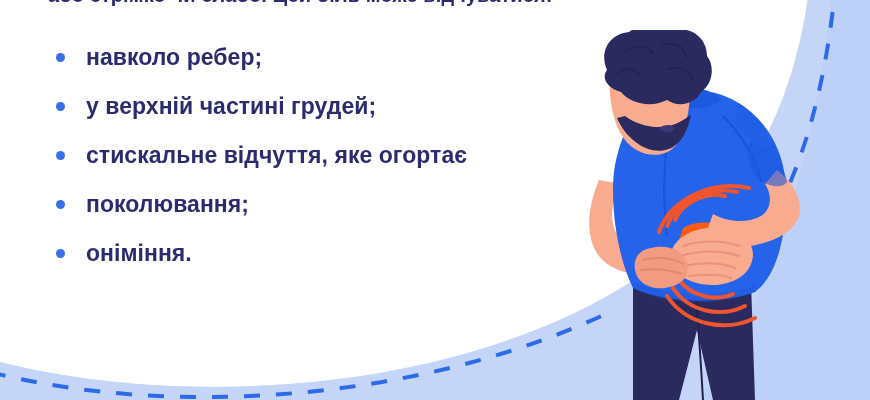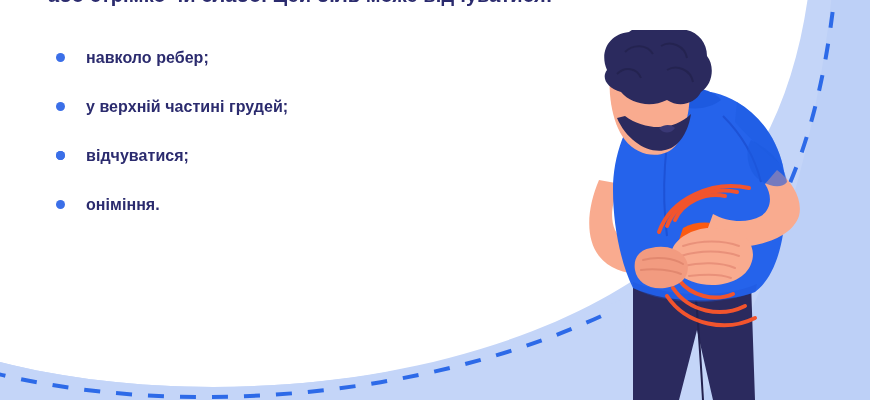--- a/index.html
+++ b/index.html
@@ -46,21 +46,21 @@
     top: 44px;
     width: 500px;
     list-style: none;
     margin: 0;
     padding: 0;
   }
   .bullet-item {
     position: relative;
     padding-left: 38px;
     margin-bottom: 22px;
-    font-size: 16px;
+    font-size: 23px;
     font-weight: 700;
     line-height: 27px;
     color: #2b2b6e;
     letter-spacing: 0.05px;
   }
   .bullet-item:last-child { margin-bottom: 8px; }
   .bullet-dot {
     position: absolute;
     left: 8px;
     top: 9px;
@@ -216,27 +216,28 @@
       <span class="bullet-dot"></span>
       <span class="bullet-text">
         <span>у верхній частині грудей;</span>
       </span>
     </li>
 
 
     <li class="bullet-item">
       <span class="bullet-dot"></span>
       <span class="bullet-text">
-      </span>
-    </li>
-
-    <li class="bullet-item">
-      <span class="bullet-dot"></span>
-      <span class="bullet-text">
-        <span>відчуватися;</span>
+        <span>стискальне відчуття, яке огортає</span>
+      </span>
+    </li>
+
+    <li class="bullet-item">
+      <span class="bullet-dot"></span>
+      <span class="bullet-text">
+        <span>поколювання;</span>
       </span>
     </li>
 
     <li class="bullet-item">
       <span class="bullet-dot"></span>
       <span class="bullet-text">
         <span>оніміння.</span>
       </span>
     </li>
 

